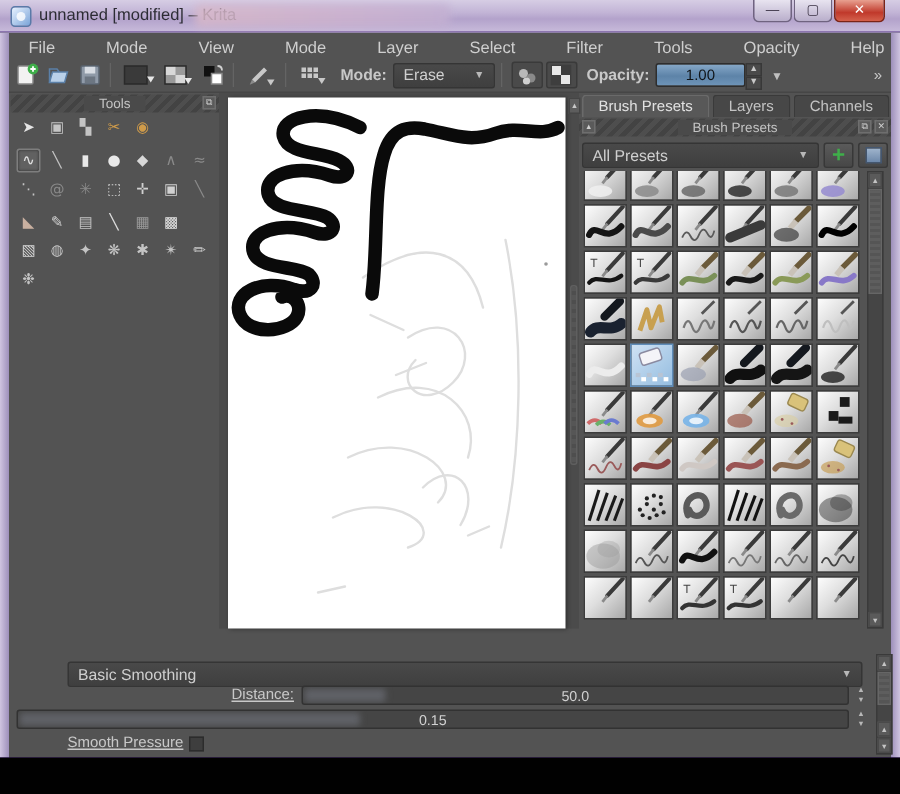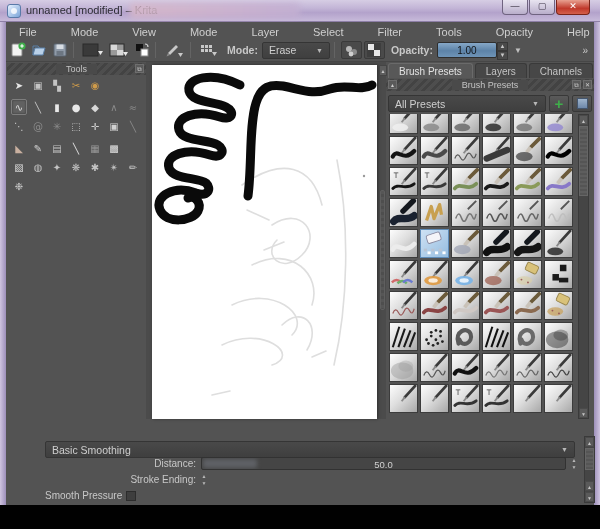--- a/index.html
+++ b/index.html
@@ -99,21 +99,21 @@
     border:1px solid #3c3c3c; }
   .bcell.sel { background:linear-gradient(135deg,#cfe2f4,#95bde0); border-color:#5f8cb8; }
   .vscroll { position:absolute; width:11px; background:#454545; border:1px solid #3a3a3a; }
   .vs-btn { position:absolute; left:0; width:9px; height:10px; background:#5a5a5a; color:#c4c4c4;
     font-size:5px; text-align:center; line-height:10px; border:1px solid #4a4a4a; }
   .vs-thumb { position:absolute; left:0; width:9px; border:1px solid #666;
     background:repeating-linear-gradient(180deg,#5e5e5e 0 2px,#555 2px 4px); }
 
   
   .to-row { position:absolute; display:flex; align-items:center; }
-  .to-label { color:#c8c8c8; font-size:10px; text-align:right; }
+  .to-label { color:#c8c8c8; font-size:10px; text-align:right;text-decoration:underline; }
   .slider { position:relative; height:13px; background:#454545; border:1px solid #323232;
     border-radius:2px; overflow:hidden; }
   .slider .fill { position:absolute; left:1px; top:1px; bottom:1px; border-radius:2px;
     background:#5f6166; filter:blur(2px); }
   .slider .val { position:absolute; left:0; right:0; top:0; bottom:0; text-align:center;
     color:#d0d0d0; font-size:9.5px; line-height:13px; }
   .mini-spin { display:flex; flex-direction:column; width:12px; height:13px; margin-left:2px; }
   .mini-spin span { flex:1; font-size:5px; line-height:6px; text-align:center; color:#b8b8b8; }
   .checkbox { width:10px; height:10px; background:#3e3e3e; border:1px solid #2c2c2c; margin-left:4px; }
   .black-strip { position:absolute; left:0; top:505px; width:600px; height:24px; background:#010101; }
@@ -815,21 +815,24 @@
         <span class="slider" style="flex:1;margin-left:5px">
           <span class="fill" style="width:15%"></span>
           <span class="val">50.0</span>
         </span>
         <span class="mini-spin">
           <span>▲</span>
           <span>▼</span>
         </span>
       </div>
       <div class="to-row" style="left: 6px; top: 473px; width: 574px;">
-        <span class="to-label" style="width:190px">Stroke Ending:</span>
+        <span class="slider" style="flex:1;margin-left:5px">
+          <span class="fill" style="width:41%"></span>
+          <span class="val">0.15</span>
+        </span>
         <span class="mini-spin">
           <span>▲</span>
           <span>▼</span>
         </span>
       </div>
     </div>
 
   <div class="to-row" style="left:45px;top:489px;height:13px">
     <span class="to-label" style="text-align:left">Smooth Pressure</span>
     <span class="checkbox"></span>

